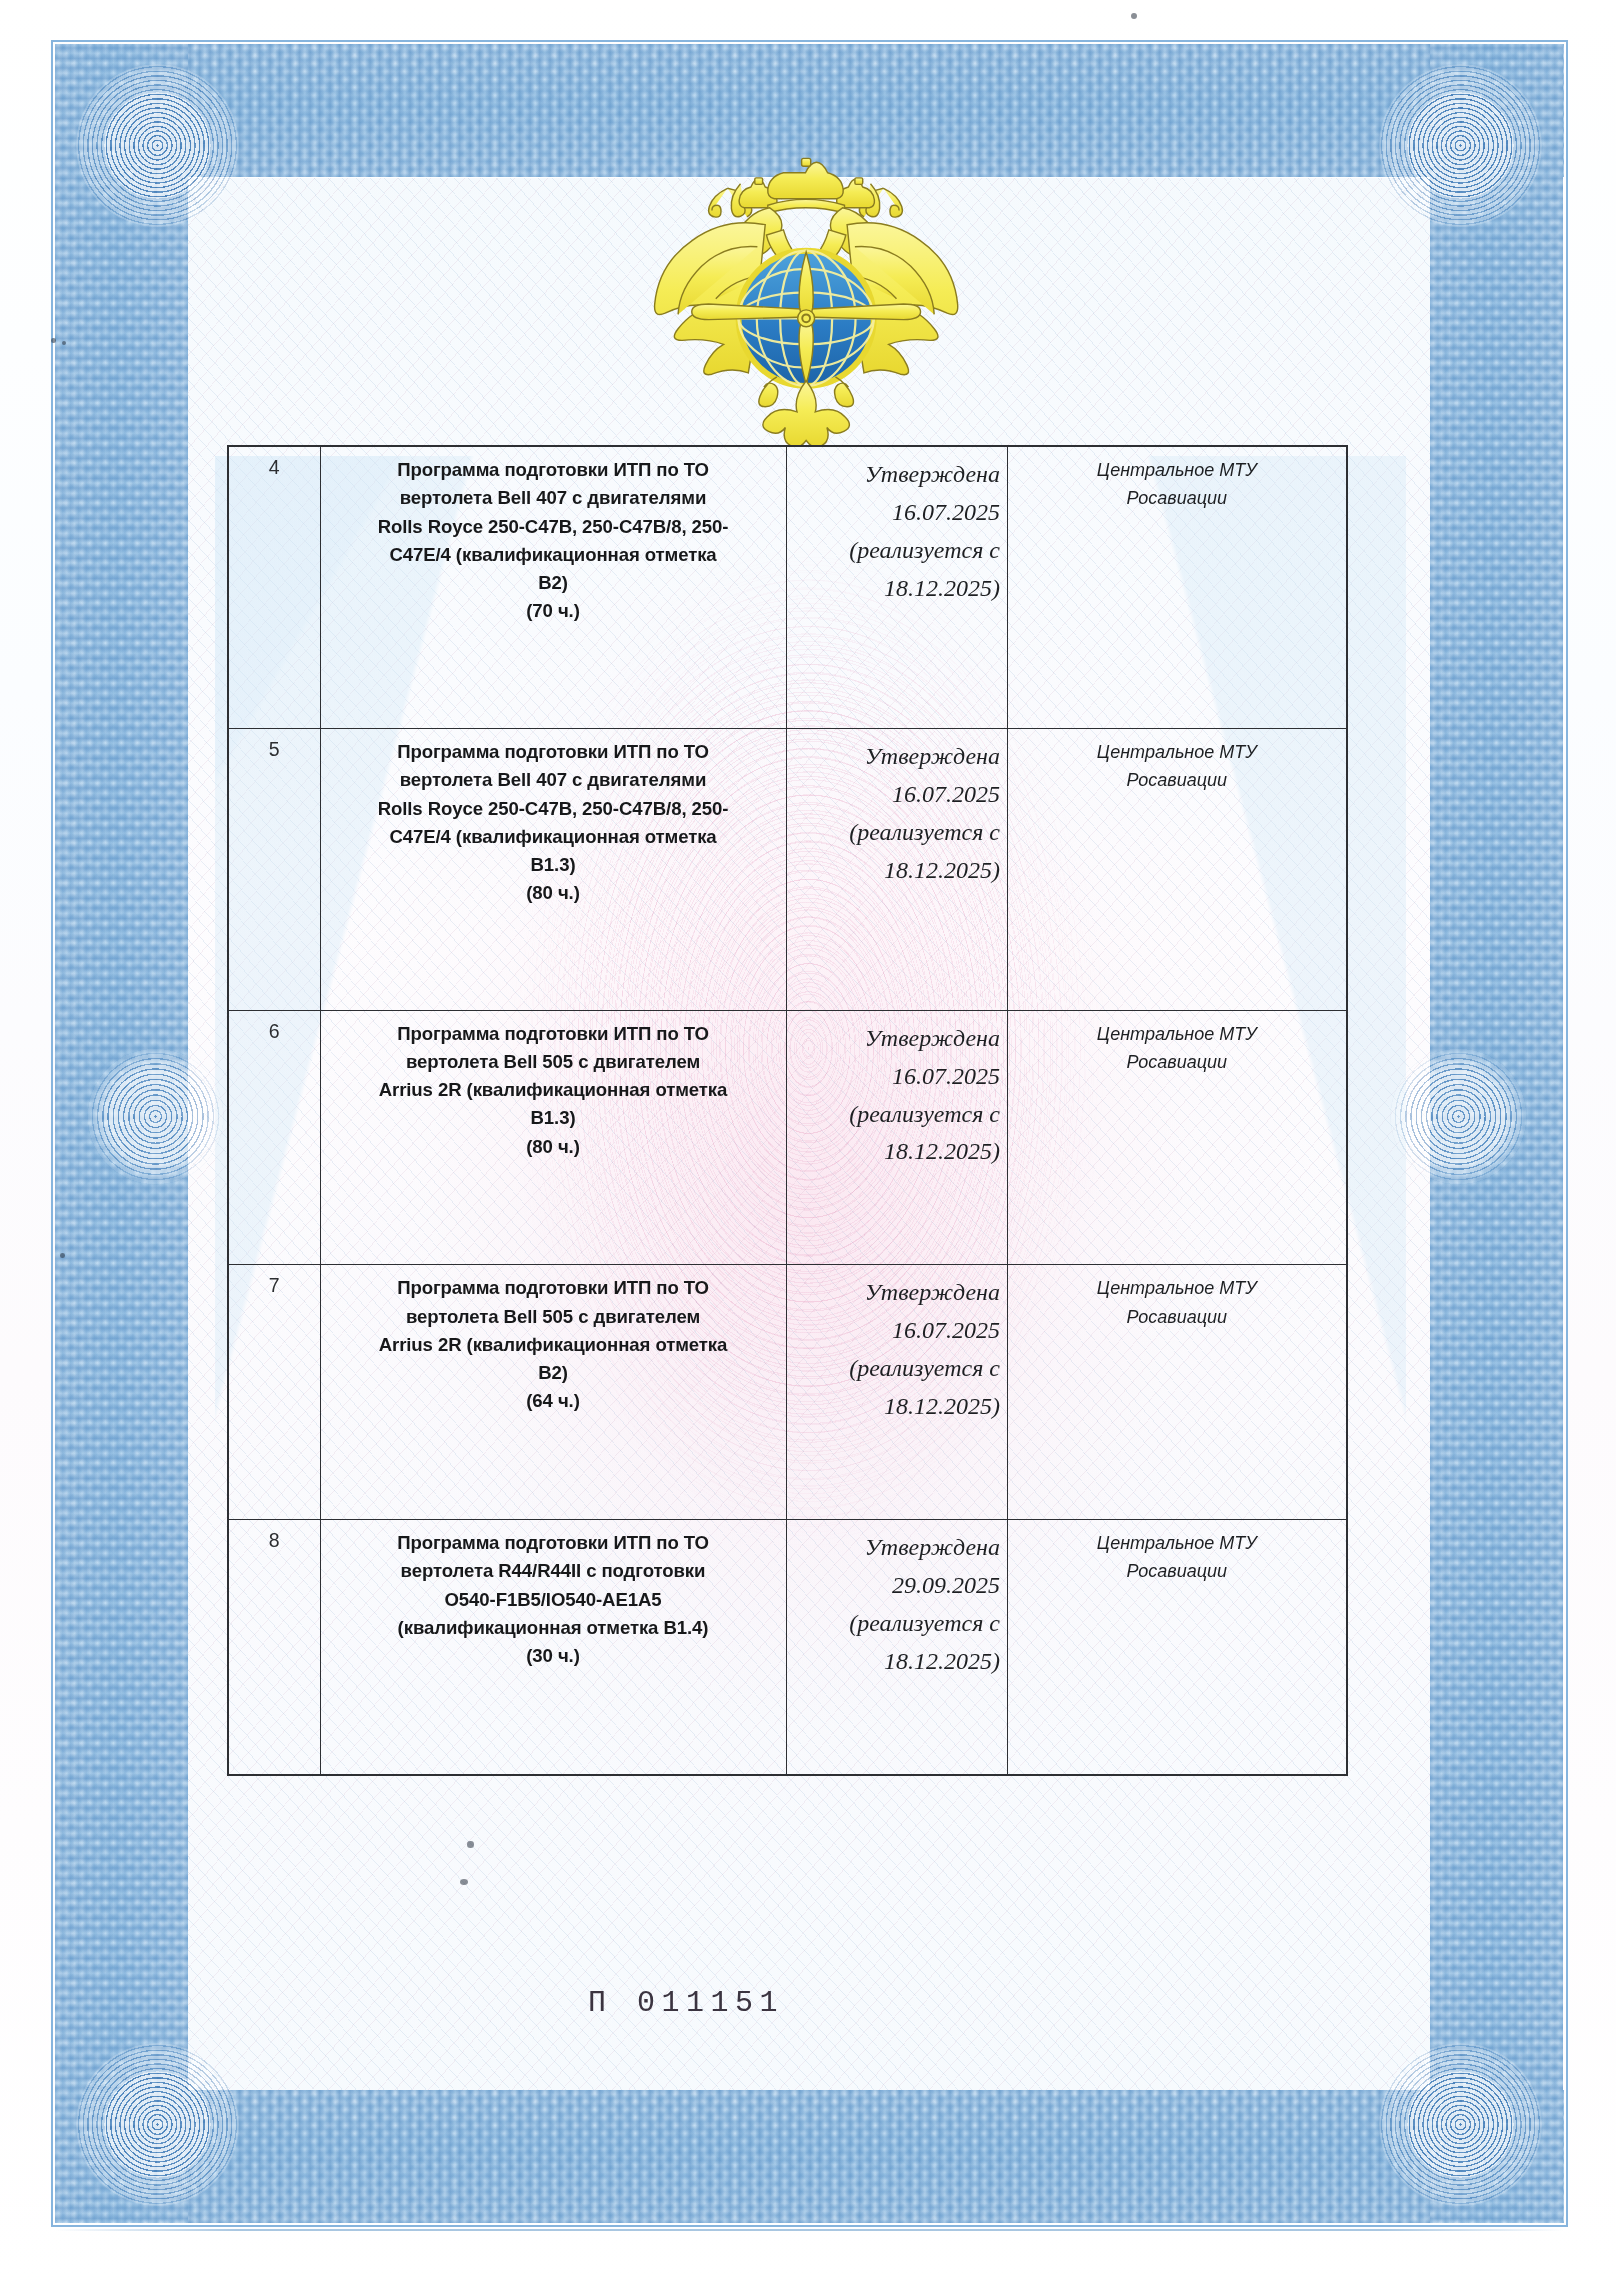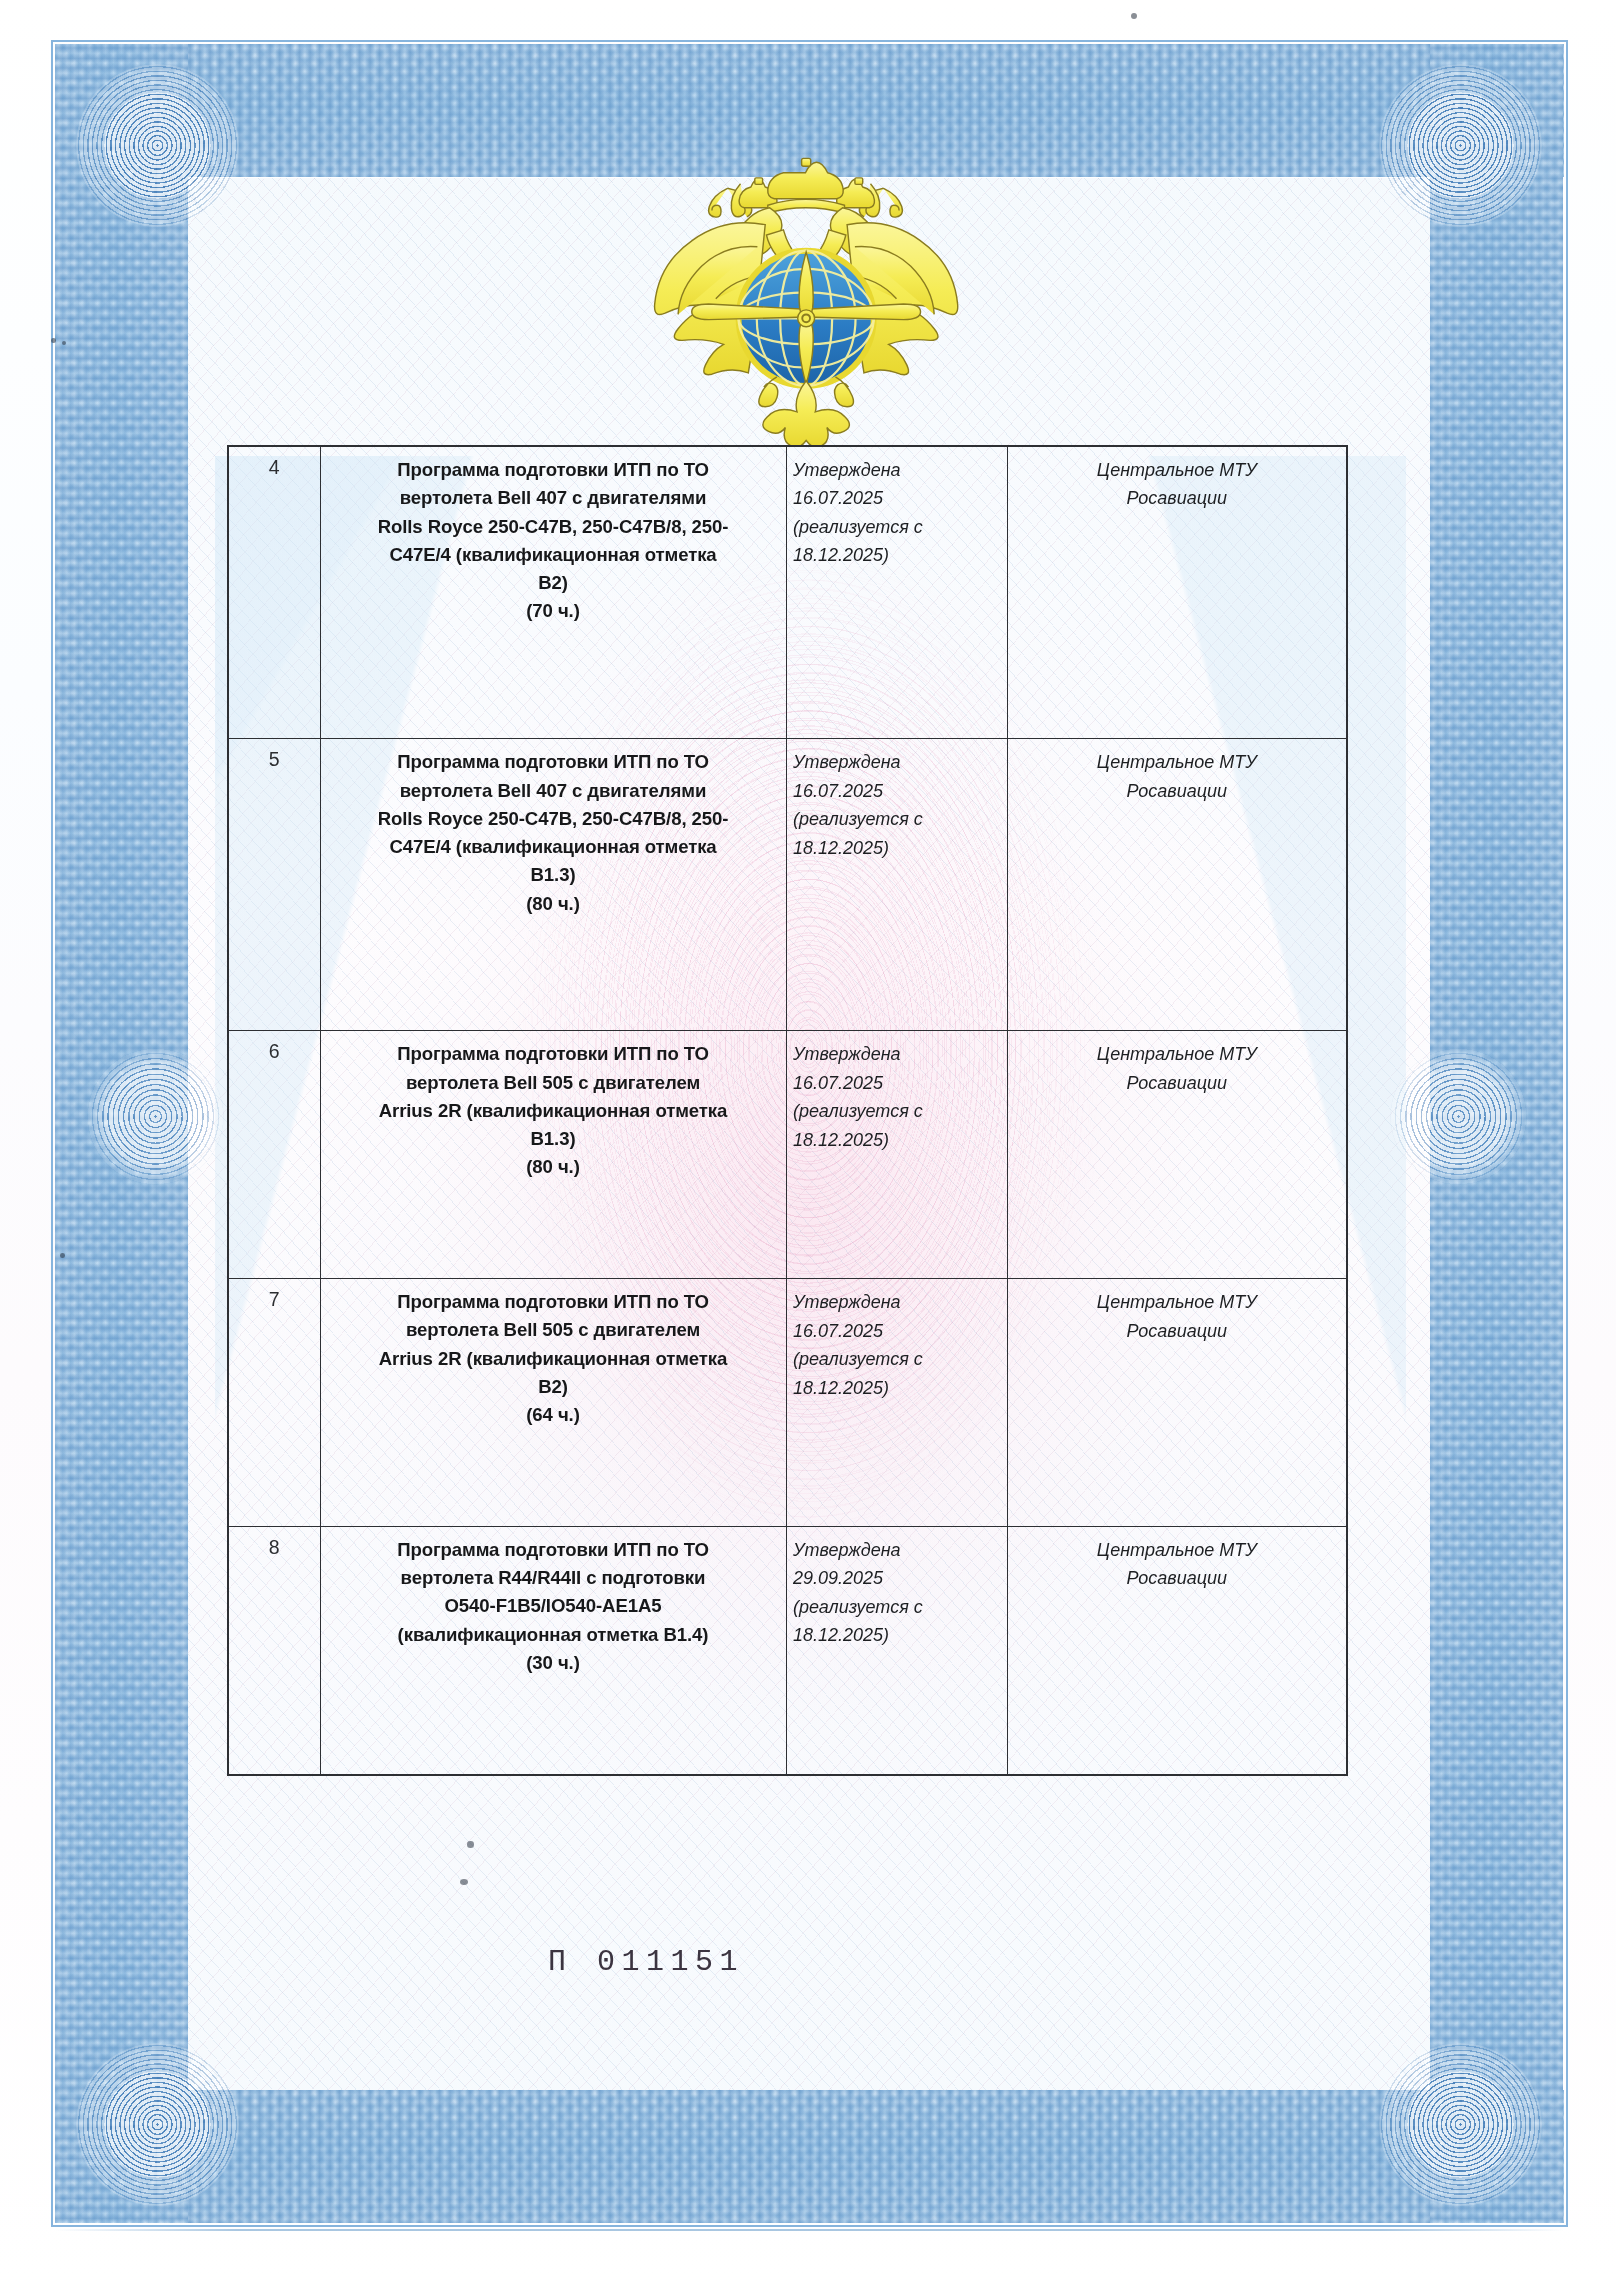--- a/index.html
+++ b/index.html
@@ -165,38 +165,38 @@
     padding-top:10.4px;
   }
   .cell-prog{
     text-align:center;
     font-family:"Liberation Sans", sans-serif;
     font-weight:700;
     font-size:18.6px;line-height:1.52;color:#17181a;
     letter-spacing:-0.1px;
   }
   .cell-date{
-    text-align:left;
-    font-family:Liberation Sans, sans-serif;
+    text-align:right;
+    font-family:Liberation Serif, serif;
     font-style:italic;font-weight:400;
-    font-size:18px;line-height:1.58;color:#1d1f22;
+    font-size:24px;line-height:1.58;color:#1d1f22;
   }
   .cell-org{
     text-align:center;
     font-family:"Liberation Sans", sans-serif;
     font-style:italic;font-weight:400;
     font-size:18px;line-height:1.58;color:#1d1f22;
   }
 
   
   #serial{
-    position:absolute;left:0;top:1945px;width:1292px;
+    position:absolute;left:0;top:1986px;width:1292px;
     text-align:center;
     font-family:"Liberation Mono", monospace;
-    font-size:30px;letter-spacing:6.5px;color:#3b3440;
+    font-size:30px;letter-spacing:6.5px;color:#3b3440;padding-left:40px;
   }
 
   
   #footer-line{
     position:absolute;left:55px;top:2229px;width:1509px;height:2px;
     background:linear-gradient(90deg, rgba(140,180,215,0) 0%, rgba(140,180,215,.75) 12%, rgba(140,180,215,.75) 88%, rgba(140,180,215,0) 100%);
   }
   #footer{
     position:absolute;left:0;top:2237px;width:1617px;
     text-align:center;

